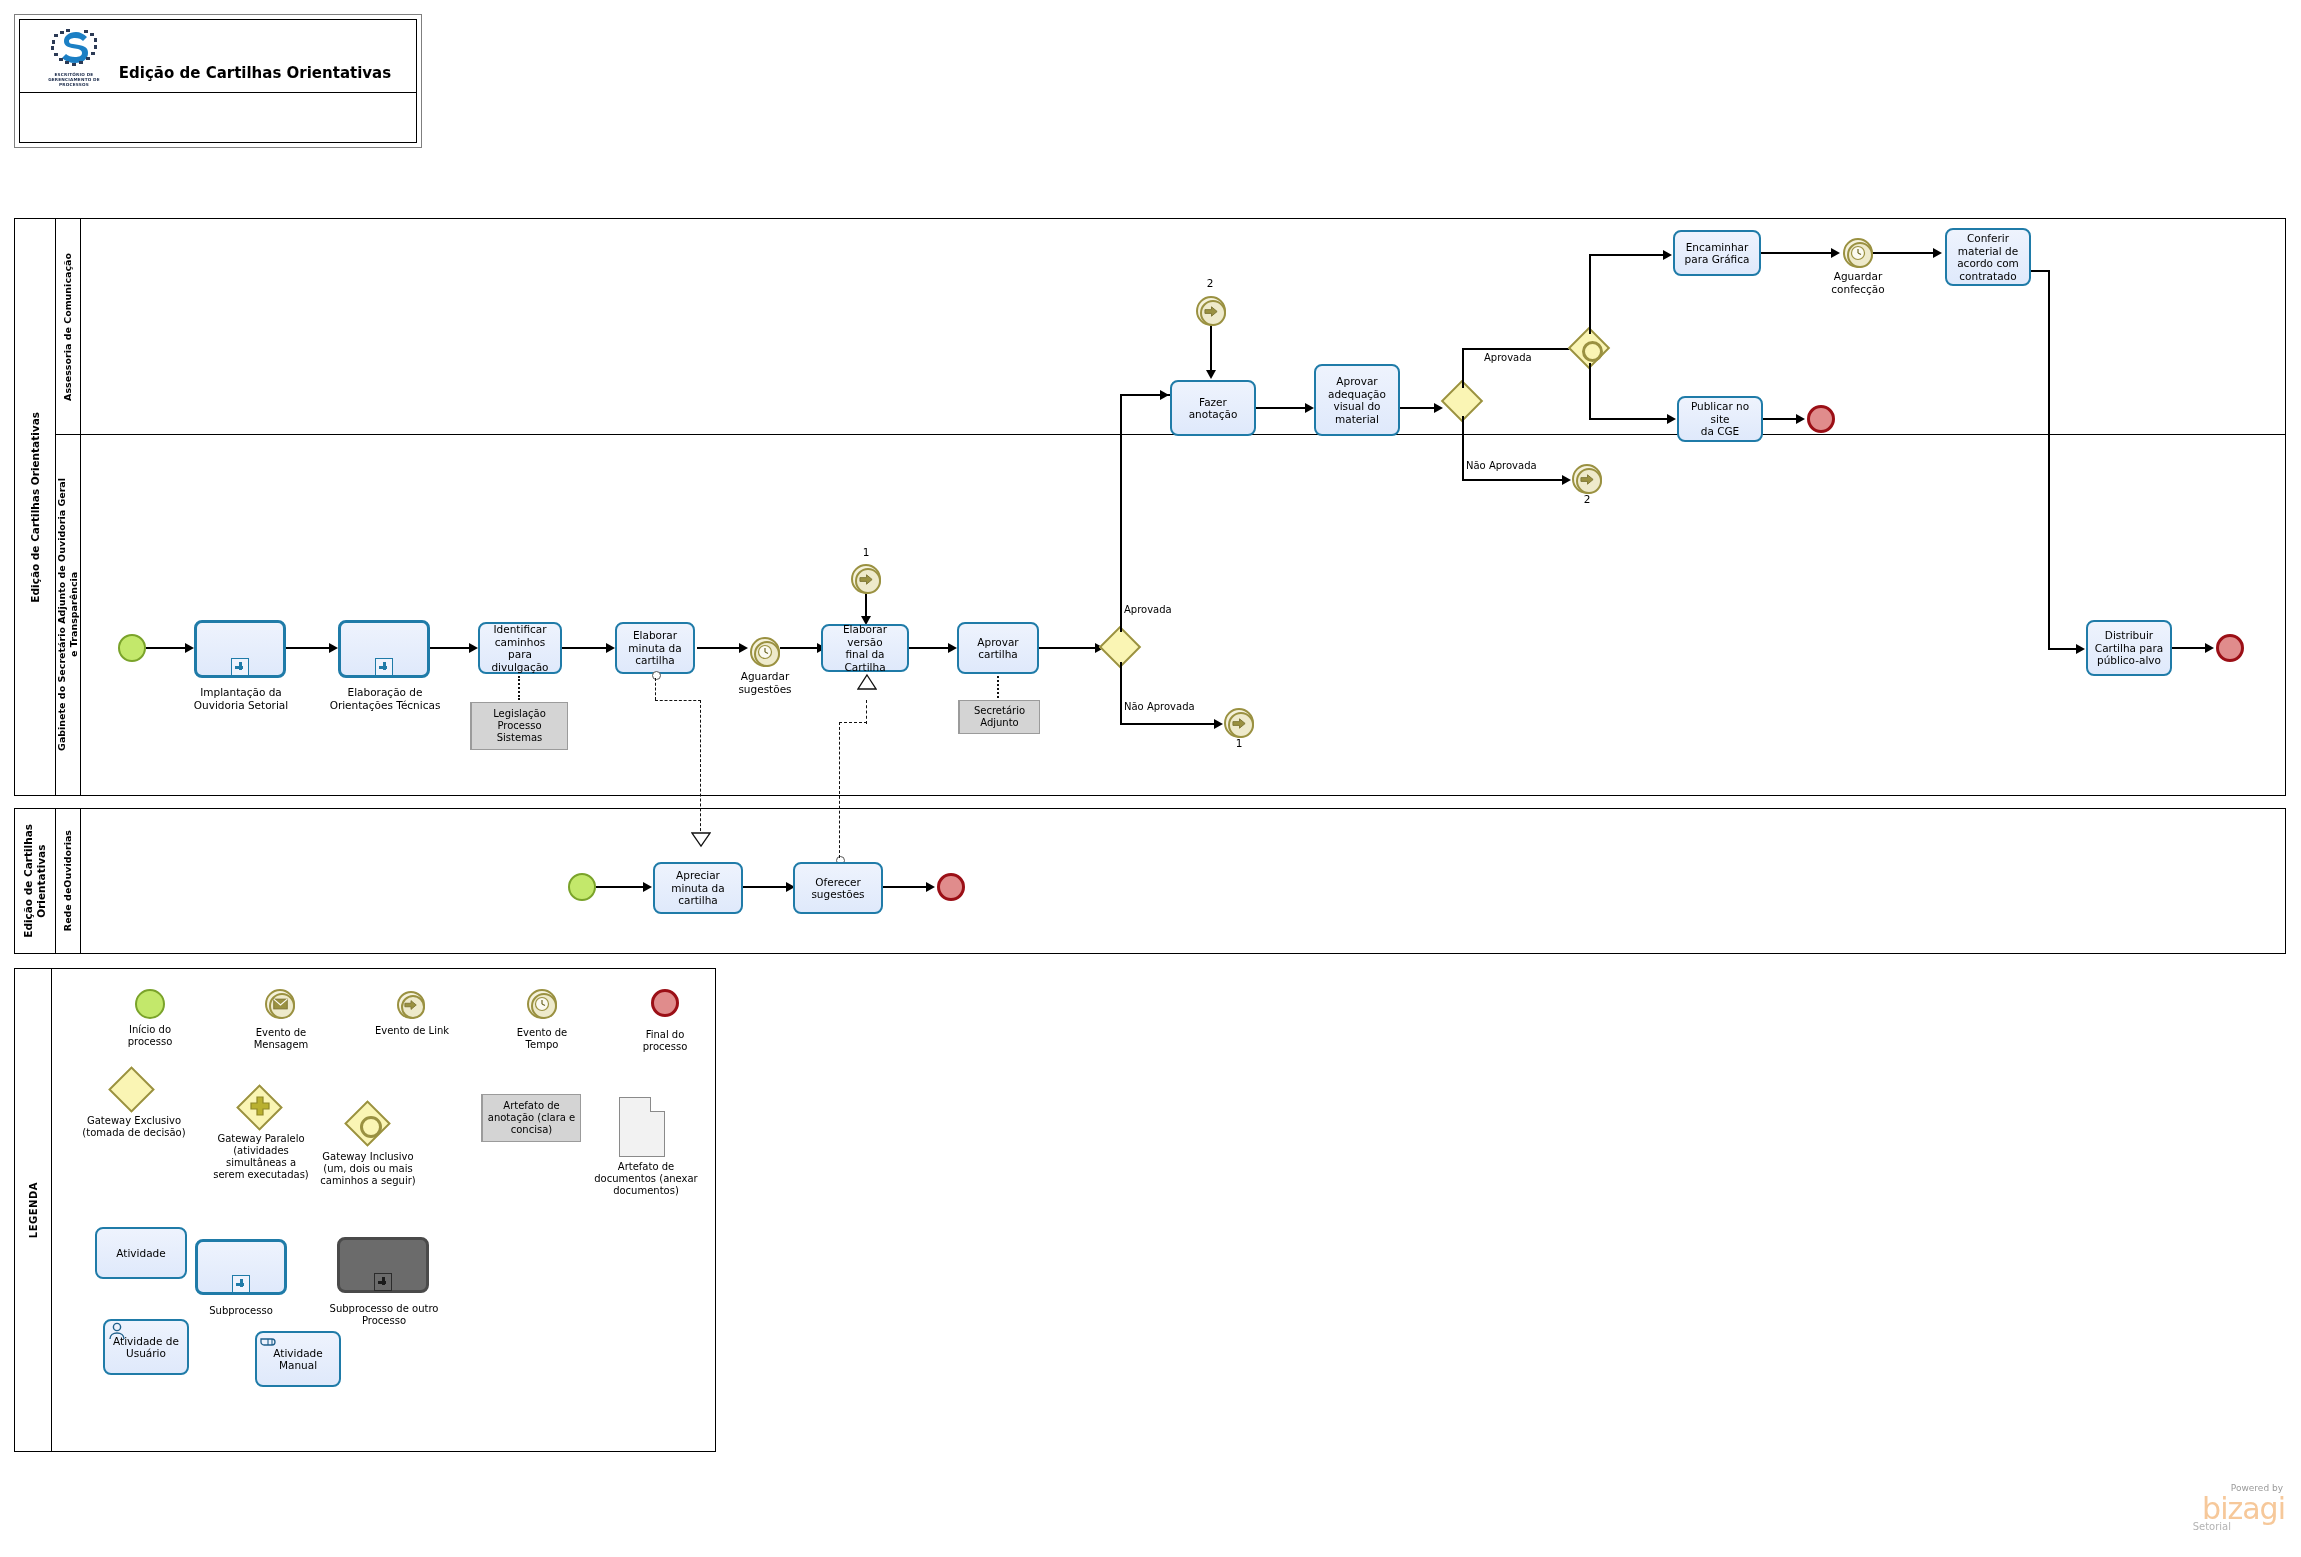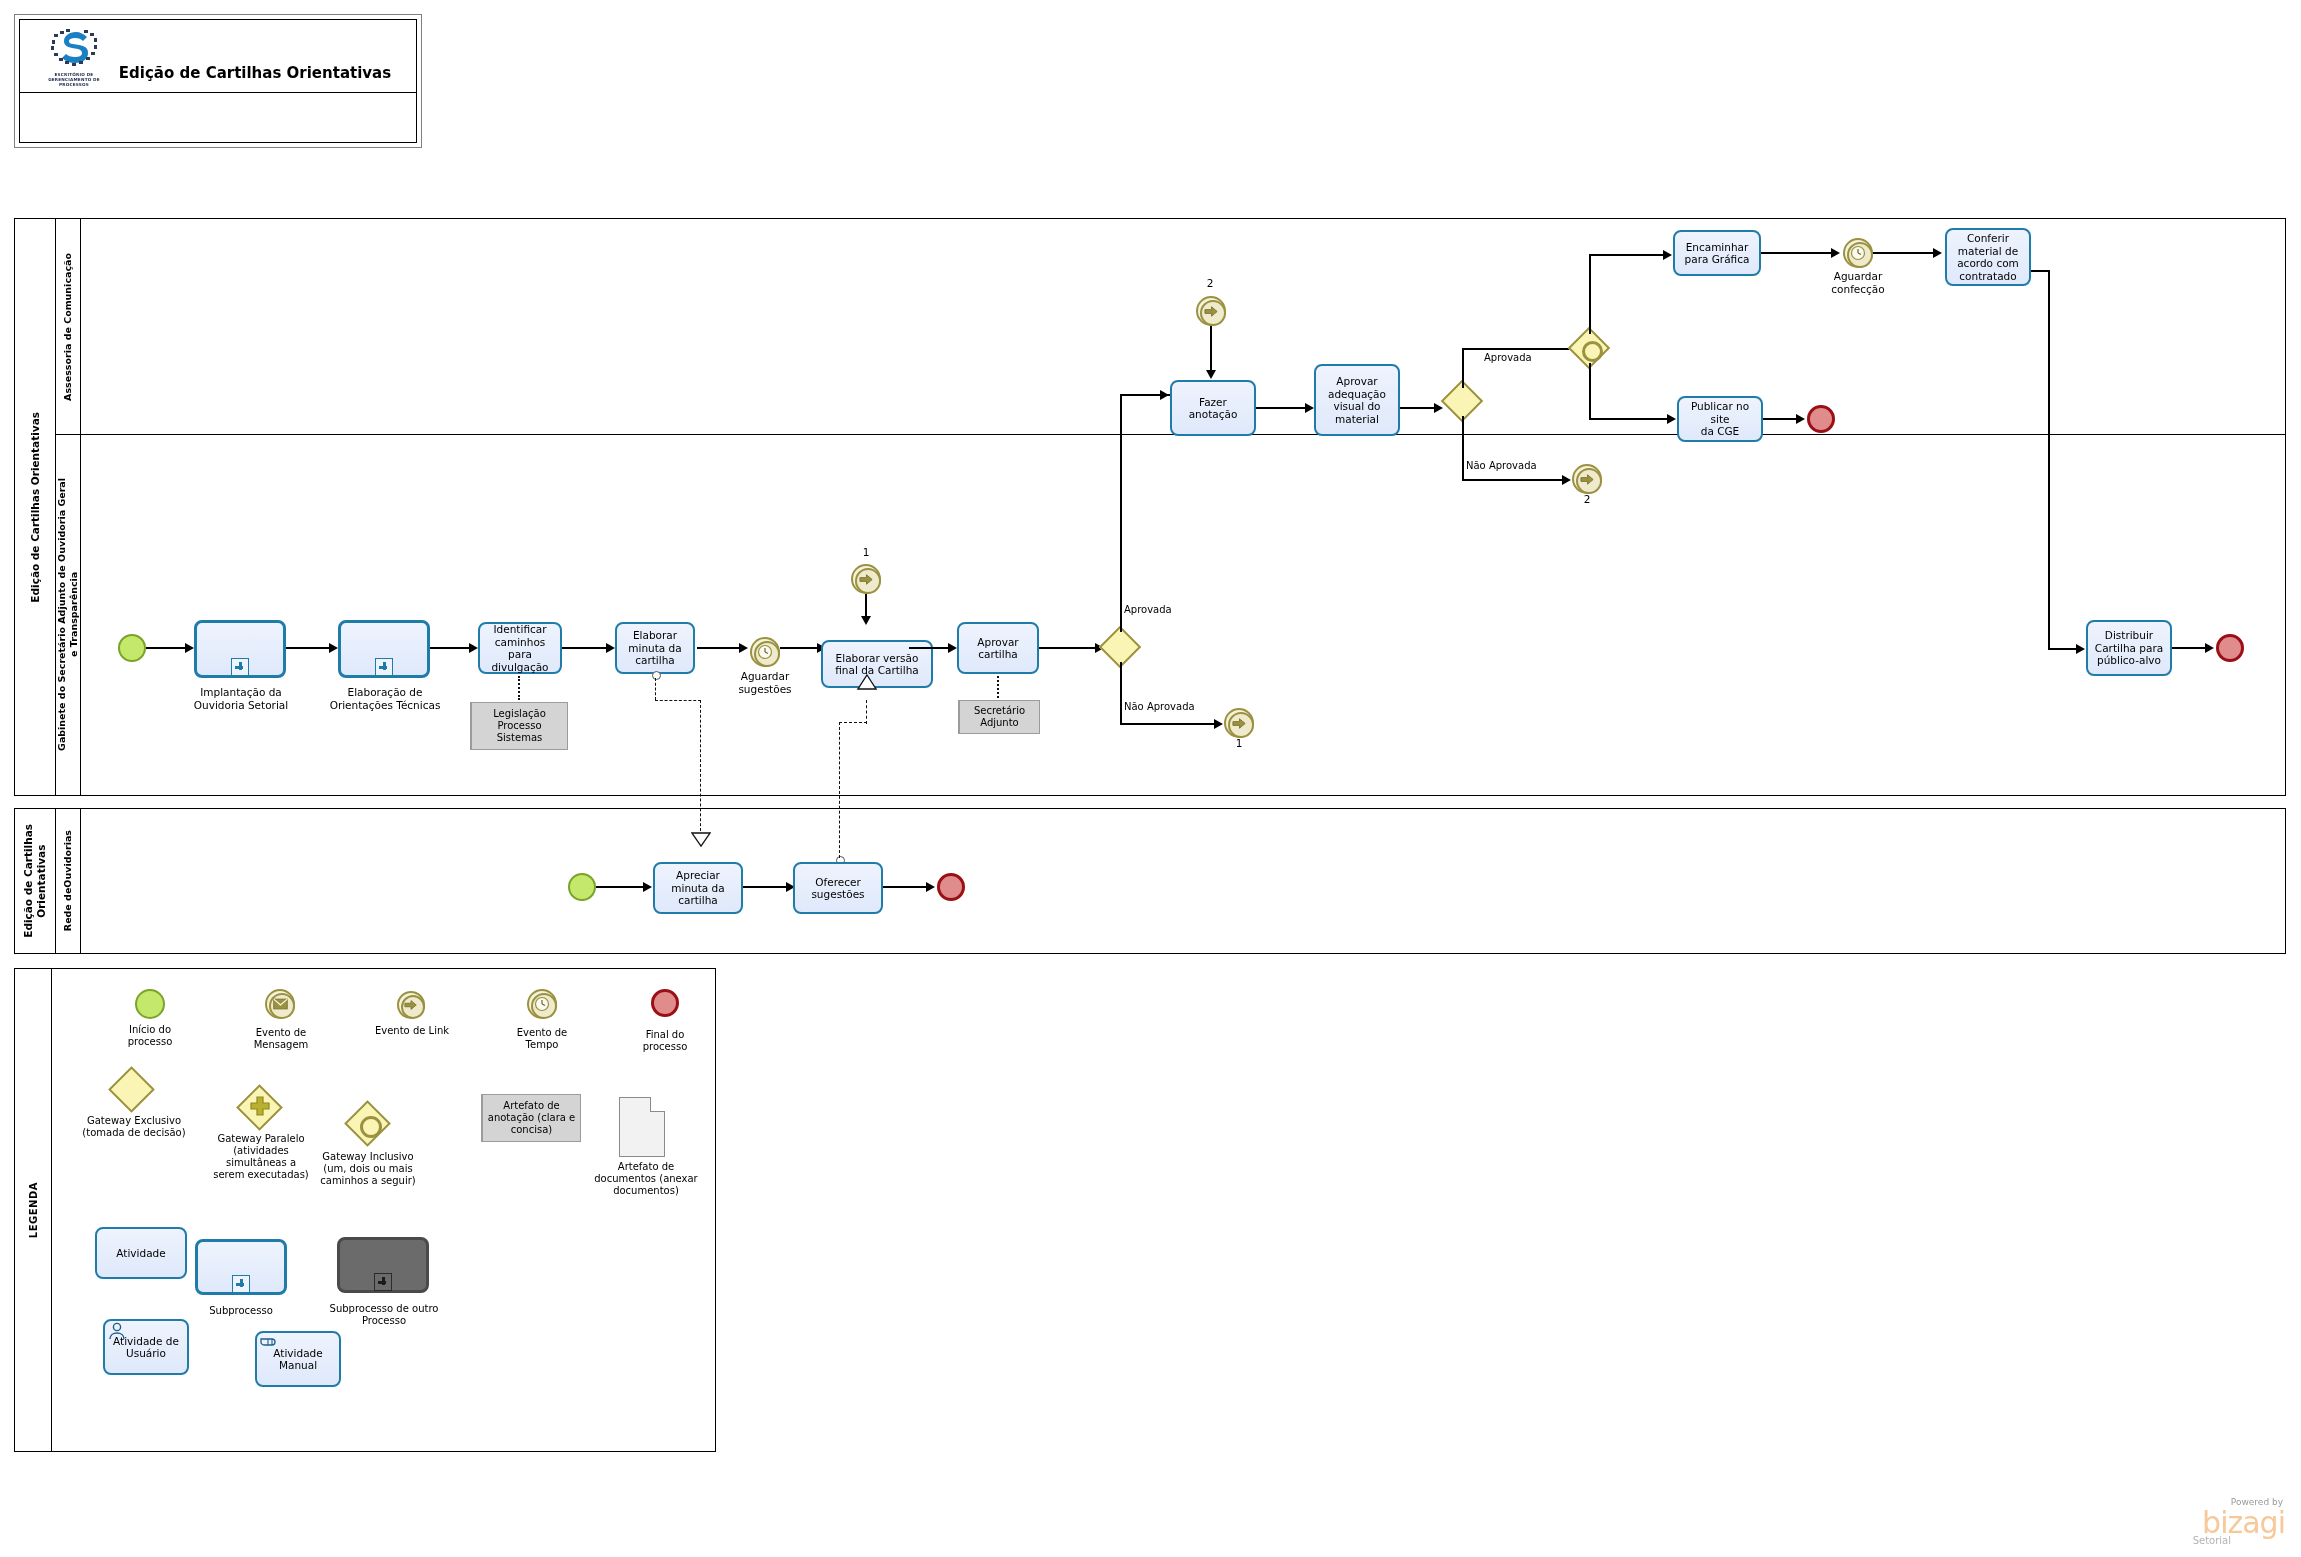--- a/index.html
+++ b/index.html
@@ -82,21 +82,21 @@
   .dcirc{position:absolute;width:7px;height:7px;border:1.3px solid #555;border-radius:50%;background:#fff;}
 
   
   #legend{position:absolute;left:14px;top:968px;width:700px;height:482px;border:1px solid #000;background:#fff;}
   #legend-title{position:absolute;left:0;top:0;bottom:0;width:36px;border-right:1px solid #000;
       display:flex;align-items:center;justify-content:center;}
   #legend-title span{writing-mode:vertical-rl;transform:rotate(180deg);font-size:10px;font-weight:bold;letter-spacing:.5px;}
   .lg-cap{position:absolute;text-align:center;font-size:10px;line-height:12px;white-space:pre-line;}
 
   
-  #bizagi{position:absolute;right:14px;bottom:6px;width:150px;height:56px;text-align:right;}
+  #bizagi{position:absolute;right:14px;bottom:20px;width:150px;height:56px;text-align:right;}
   #bz-powered{position:absolute;right:4px;top:2px;font-size:9px;color:#9a9a9a;}
   #bz-name{position:absolute;right:2px;top:12px;font-size:30px;color:#f6c89a;letter-spacing:-1px;line-height:32px;}
   #bz-modeler{position:absolute;right:56px;top:40px;font-size:10px;color:#b3b3b3;}
 </style>
 </head>
 <body>
 
 <div id="header-card" class="abs">
   <div id="header-inner">
     <div id="logo">
@@ -316,21 +316,21 @@
   <div class="ev-int2" style="left:2px;top:2px;width:22px;height:22px;"></div>
   <div class="ev-glyph">
     <svg width="15" height="15" viewBox="0 0 16 16" aria-hidden="true">
       <path d="M1 6 h7 V3 l6 5 -6 5 v-3 H1z" fill="#9a9141" stroke="#7d7533" stroke-width="1"></path>
     </svg>
   </div>
 </div>
 <div class="ln lnv" style="left:865px;top:594px;height:24px;"></div>
 <div class="arr arr-d" style="left:861px;top:616px;"></div>
 
-<div class="task" style="left:821px;top:640px;width:112px;height:48px;">Elaborar versão
+<div class="task" style="left:821px;top:624px;width:88px;height:48px;">Elaborar versão
 final da Cartilha</div>
 
 <div class="ln lnh" style="left:909px;top:647px;width:44px;"></div>
 <div class="arr arr-r" style="left:948px;top:643px;"></div>
 
 <div class="task" style="left:957px;top:622px;width:82px;height:52px;">Aprovar
 cartilha</div>
 <div class="dln dlnv" style="left:997px;top:676px;height:22px;border-left-style:dotted;border-left-width:2px;"></div>
 <div class="annot" style="left:958px;top:700px;width:82px;height:34px;">Secretário
 Adjunto</div>

